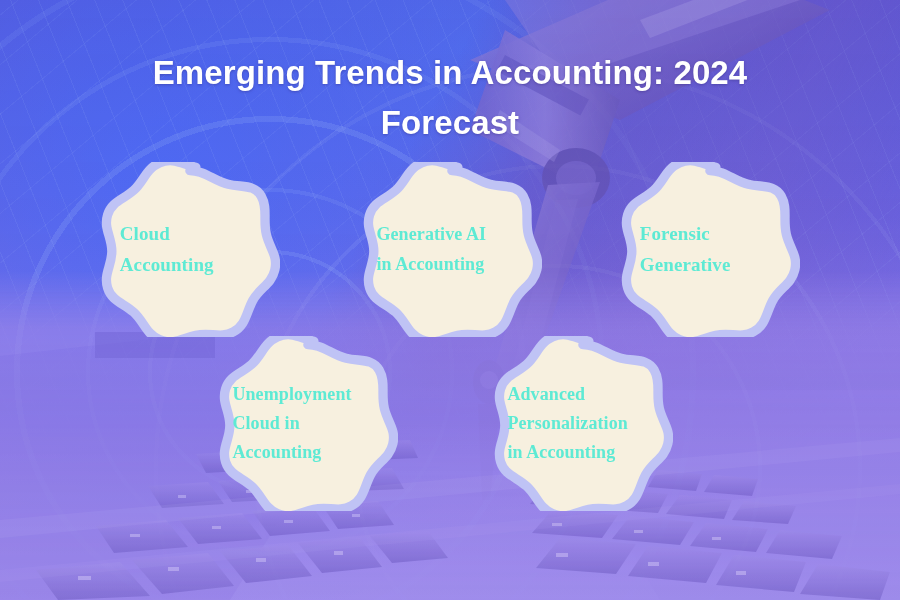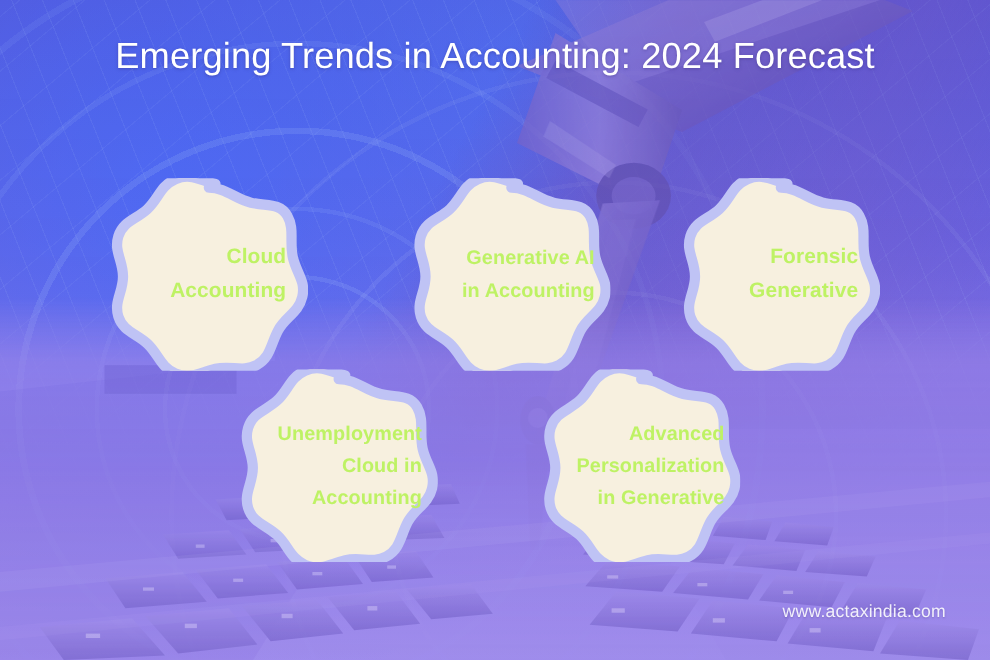--- a/index.html
+++ b/index.html
@@ -77,50 +77,50 @@
 
   
   .bg-wash {
     background: linear-gradient(180deg, rgba(96,86,214,.22) 0%, rgba(140,110,225,.26) 60%, rgba(160,140,235,.30) 100%);
     mix-blend-mode: normal;
   }
 
   
   .title {
     position: absolute;
-    top: 26px;
+    top: 48px;
     left: 50%;
     transform: translateX(-50%);
     width: 720px;
     text-align: center;
     color: #ffffff;
     font-size: 33px;
-    font-weight: normal;
+    font-weight: bold;
     line-height: 1.52;
     letter-spacing: .1px;
     text-shadow: 0 1px 3px rgba(40,30,100,.35);
   }
 
   
   .badge {
     position: absolute;
     display: flex;
     align-items: center;
     justify-content: center;
   }
   .badge svg { position: absolute; inset: 0; width: 100%; height: 100%; display:block; }
   .badge-label {
     position: relative;
     z-index: 2;
-    color: #bef264;
-    font-family: Liberation Sans, sans-serif;
+    color: #5eead4;
+    font-family: Liberation Serif, serif;
     font-weight: bold;
     font-size: 19px;
     line-height: 1.62;
-    text-align: right;
+    text-align: left;
     width: 78%;
     white-space: pre-line;
     letter-spacing: .1px;
   }
   .badge.wide .badge-label { font-size: 18px; width: 84%; }
 
   
   .site-url {
     position: absolute;
     right: 40px;
@@ -290,21 +290,21 @@
   <div class="title">Emerging Trends in Accounting: 2024 Forecast</div>
 
   <div class="badge" style="left:100px; top:162px; width:180px; height:175px;">
     <svg viewBox="0 0 200 200">
       <path d="M100 4 C118 4 128 16 145 20 C162 24 176 20 184 34 C192 48 186 62 190 79 C194 96 204 104 200 121 C196 138 182 142 174 157 C166 172 166 186 151 194 C136 202 124 194 107 198 C90 202 80 210 64 203 C48 196 46 182 34 171 C22 160 8 158 3 142 C-2 126 8 116 8 99 C8 82 -2 72 3 56 C8 40 22 38 34 27 C46 16 48 2 64 -5 C80 -12 90 -4 107 0 Z" transform="translate(0,6) scale(0.97) translate(3,0)" fill="#F7F0DF" stroke="#BFC3F5" stroke-width="11" stroke-linejoin="round"></path>
     </svg>
     <div class="badge-label">Cloud
 Accounting</div>
   </div>
 
-  <div class="badge wide" style="left:375px; top:162px; width:180px; height:175px;">
+  <div class="badge wide" style="left:362px; top:162px; width:180px; height:175px;">
     <svg viewBox="0 0 200 200">
       <path d="M100 4 C118 4 128 16 145 20 C162 24 176 20 184 34 C192 48 186 62 190 79 C194 96 204 104 200 121 C196 138 182 142 174 157 C166 172 166 186 151 194 C136 202 124 194 107 198 C90 202 80 210 64 203 C48 196 46 182 34 171 C22 160 8 158 3 142 C-2 126 8 116 8 99 C8 82 -2 72 3 56 C8 40 22 38 34 27 C46 16 48 2 64 -5 C80 -12 90 -4 107 0 Z" transform="translate(0,6) scale(0.97) translate(3,0)" fill="#F7F0DF" stroke="#BFC3F5" stroke-width="11" stroke-linejoin="round"></path>
     </svg>
     <div class="badge-label">Generative AI
 in Accounting</div>
   </div>
 
   <div class="badge" style="left:620px; top:162px; width:180px; height:175px;">
     <svg viewBox="0 0 200 200">
       <path d="M100 4 C118 4 128 16 145 20 C162 24 176 20 184 34 C192 48 186 62 190 79 C194 96 204 104 200 121 C196 138 182 142 174 157 C166 172 166 186 151 194 C136 202 124 194 107 198 C90 202 80 210 64 203 C48 196 46 182 34 171 C22 160 8 158 3 142 C-2 126 8 116 8 99 C8 82 -2 72 3 56 C8 40 22 38 34 27 C46 16 48 2 64 -5 C80 -12 90 -4 107 0 Z" transform="translate(0,6) scale(0.97) translate(3,0)" fill="#F7F0DF" stroke="#BFC3F5" stroke-width="11" stroke-linejoin="round"></path>
@@ -321,18 +321,17 @@
 Cloud in
 Accounting</div>
   </div>
 
   <div class="badge wide" style="left:493px; top:336px; width:180px; height:175px;">
     <svg viewBox="0 0 200 200">
       <path d="M100 4 C118 4 128 16 145 20 C162 24 176 20 184 34 C192 48 186 62 190 79 C194 96 204 104 200 121 C196 138 182 142 174 157 C166 172 166 186 151 194 C136 202 124 194 107 198 C90 202 80 210 64 203 C48 196 46 182 34 171 C22 160 8 158 3 142 C-2 126 8 116 8 99 C8 82 -2 72 3 56 C8 40 22 38 34 27 C46 16 48 2 64 -5 C80 -12 90 -4 107 0 Z" transform="translate(0,6) scale(0.97) translate(3,0)" fill="#F7F0DF" stroke="#BFC3F5" stroke-width="11" stroke-linejoin="round"></path>
     </svg>
     <div class="badge-label">Advanced
 Personalization
-in Generative</div>
-  </div>
-
-  <div class="site-url">www.actaxindia.com</div>
+in Accounting</div>
+  </div>
+
 
 </div>
 
 </body></html>

